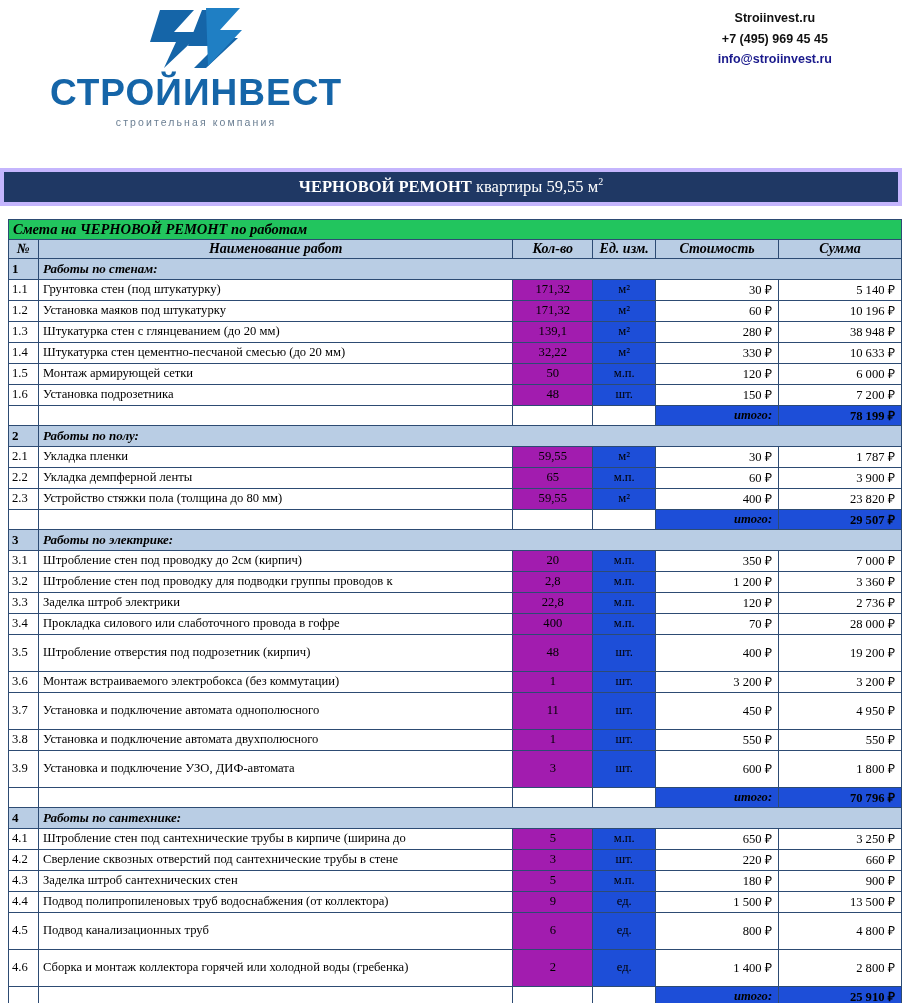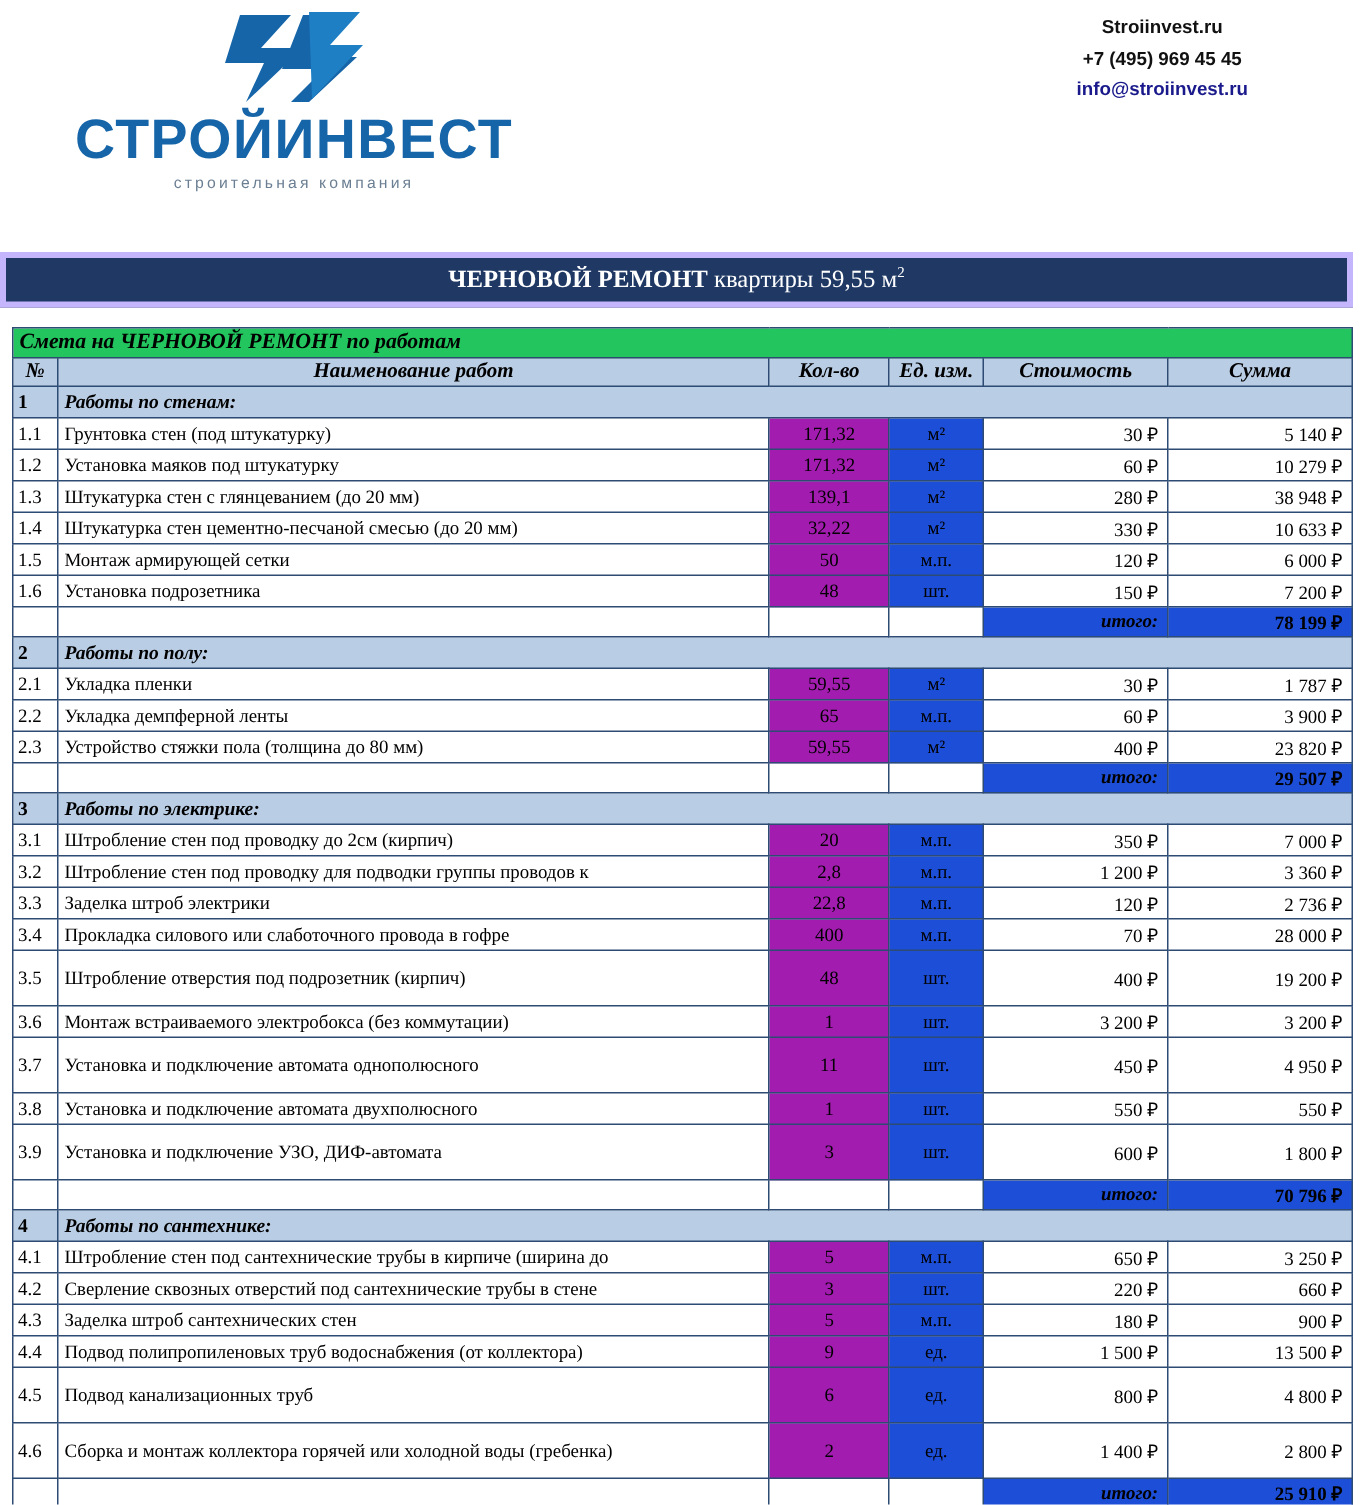--- a/index.html
+++ b/index.html
@@ -212,21 +212,21 @@
           <td class="unit">м²</td>
           <td class="price">30 ₽</td>
           <td class="sum">5 140 ₽</td>
         </tr>
         <tr class="item-row">
           <td class="num">1.2</td>
           <td class="name">Установка маяков под штукатурку</td>
           <td class="qty">171,32</td>
           <td class="unit">м²</td>
           <td class="price">60 ₽</td>
-          <td class="sum">10 279 ₽</td>
+          <td class="sum">10 196 ₽</td>
         </tr>
         <tr class="item-row">
           <td class="num">1.3</td>
           <td class="name">Штукатурка стен с глянцеванием (до 20 мм)</td>
           <td class="qty">139,1</td>
           <td class="unit">м²</td>
           <td class="price">280 ₽</td>
           <td class="sum">38 948 ₽</td>
         </tr>
         <tr class="item-row">

